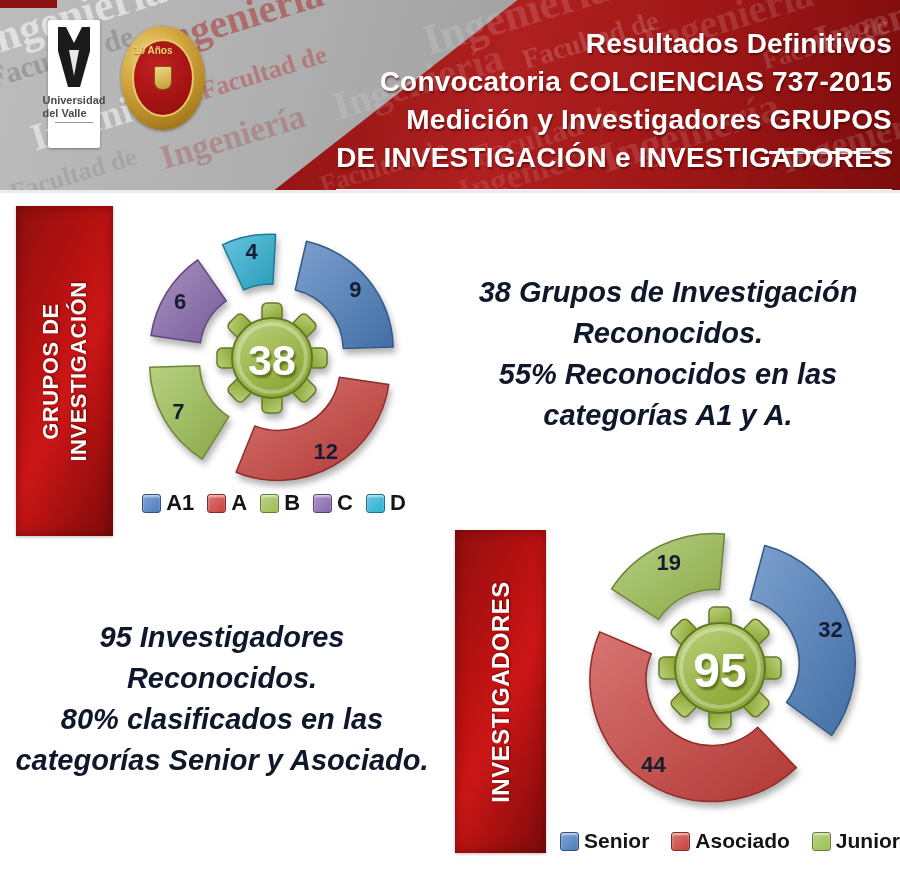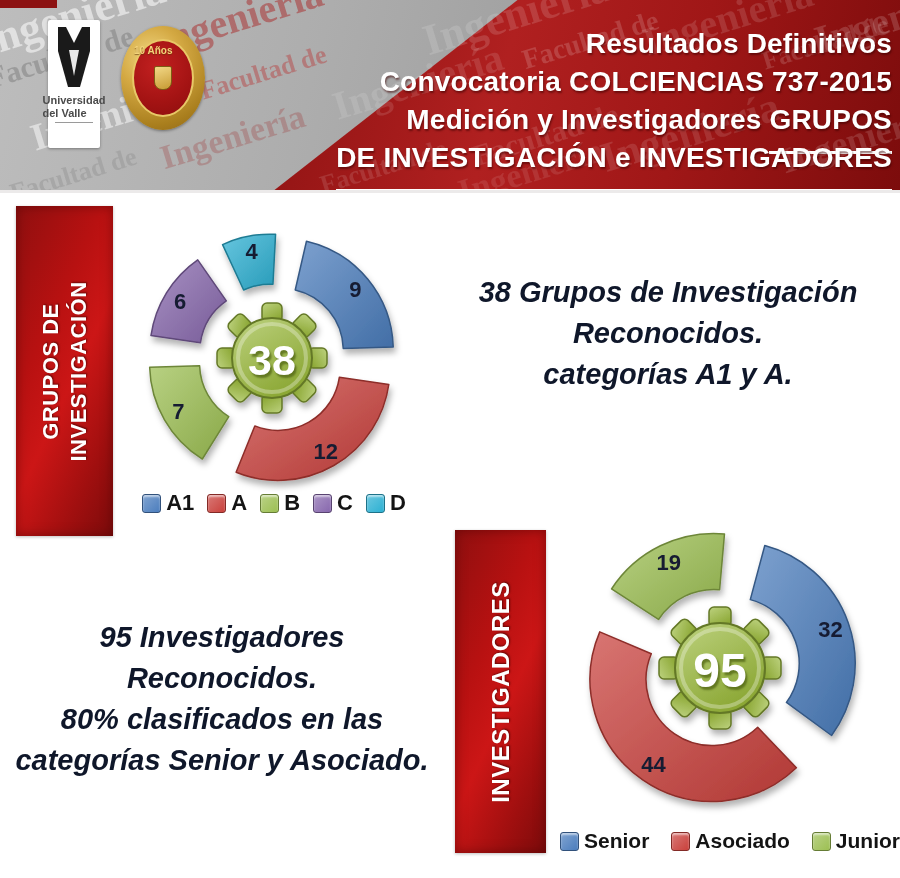--- a/index.html
+++ b/index.html
@@ -224,20 +224,21 @@
       </div>
       <div class="legend-item">
         <span class="legend-swatch" style="background: linear-gradient(135deg, rgb(107, 200, 224), rgb(44, 176, 210)); border: 1px solid rgb(29, 114, 137);"></span>
         <span class="legend-label">D</span>
       </div>
     </div>
 
   <div class="summary summary-grupos">
     <div>38 Grupos de Investigación</div>
     <div>Reconocidos.</div>
+    <div>55% Reconocidos en las</div>
     <div>categorías A1 y A.</div>
   </div>
 
   <div class="summary summary-inv">
     <div>95 Investigadores</div>
     <div>Reconocidos.</div>
     <div>80% clasificados en las</div>
     <div>categorías Senior y Asociado.</div>
   </div>
 

